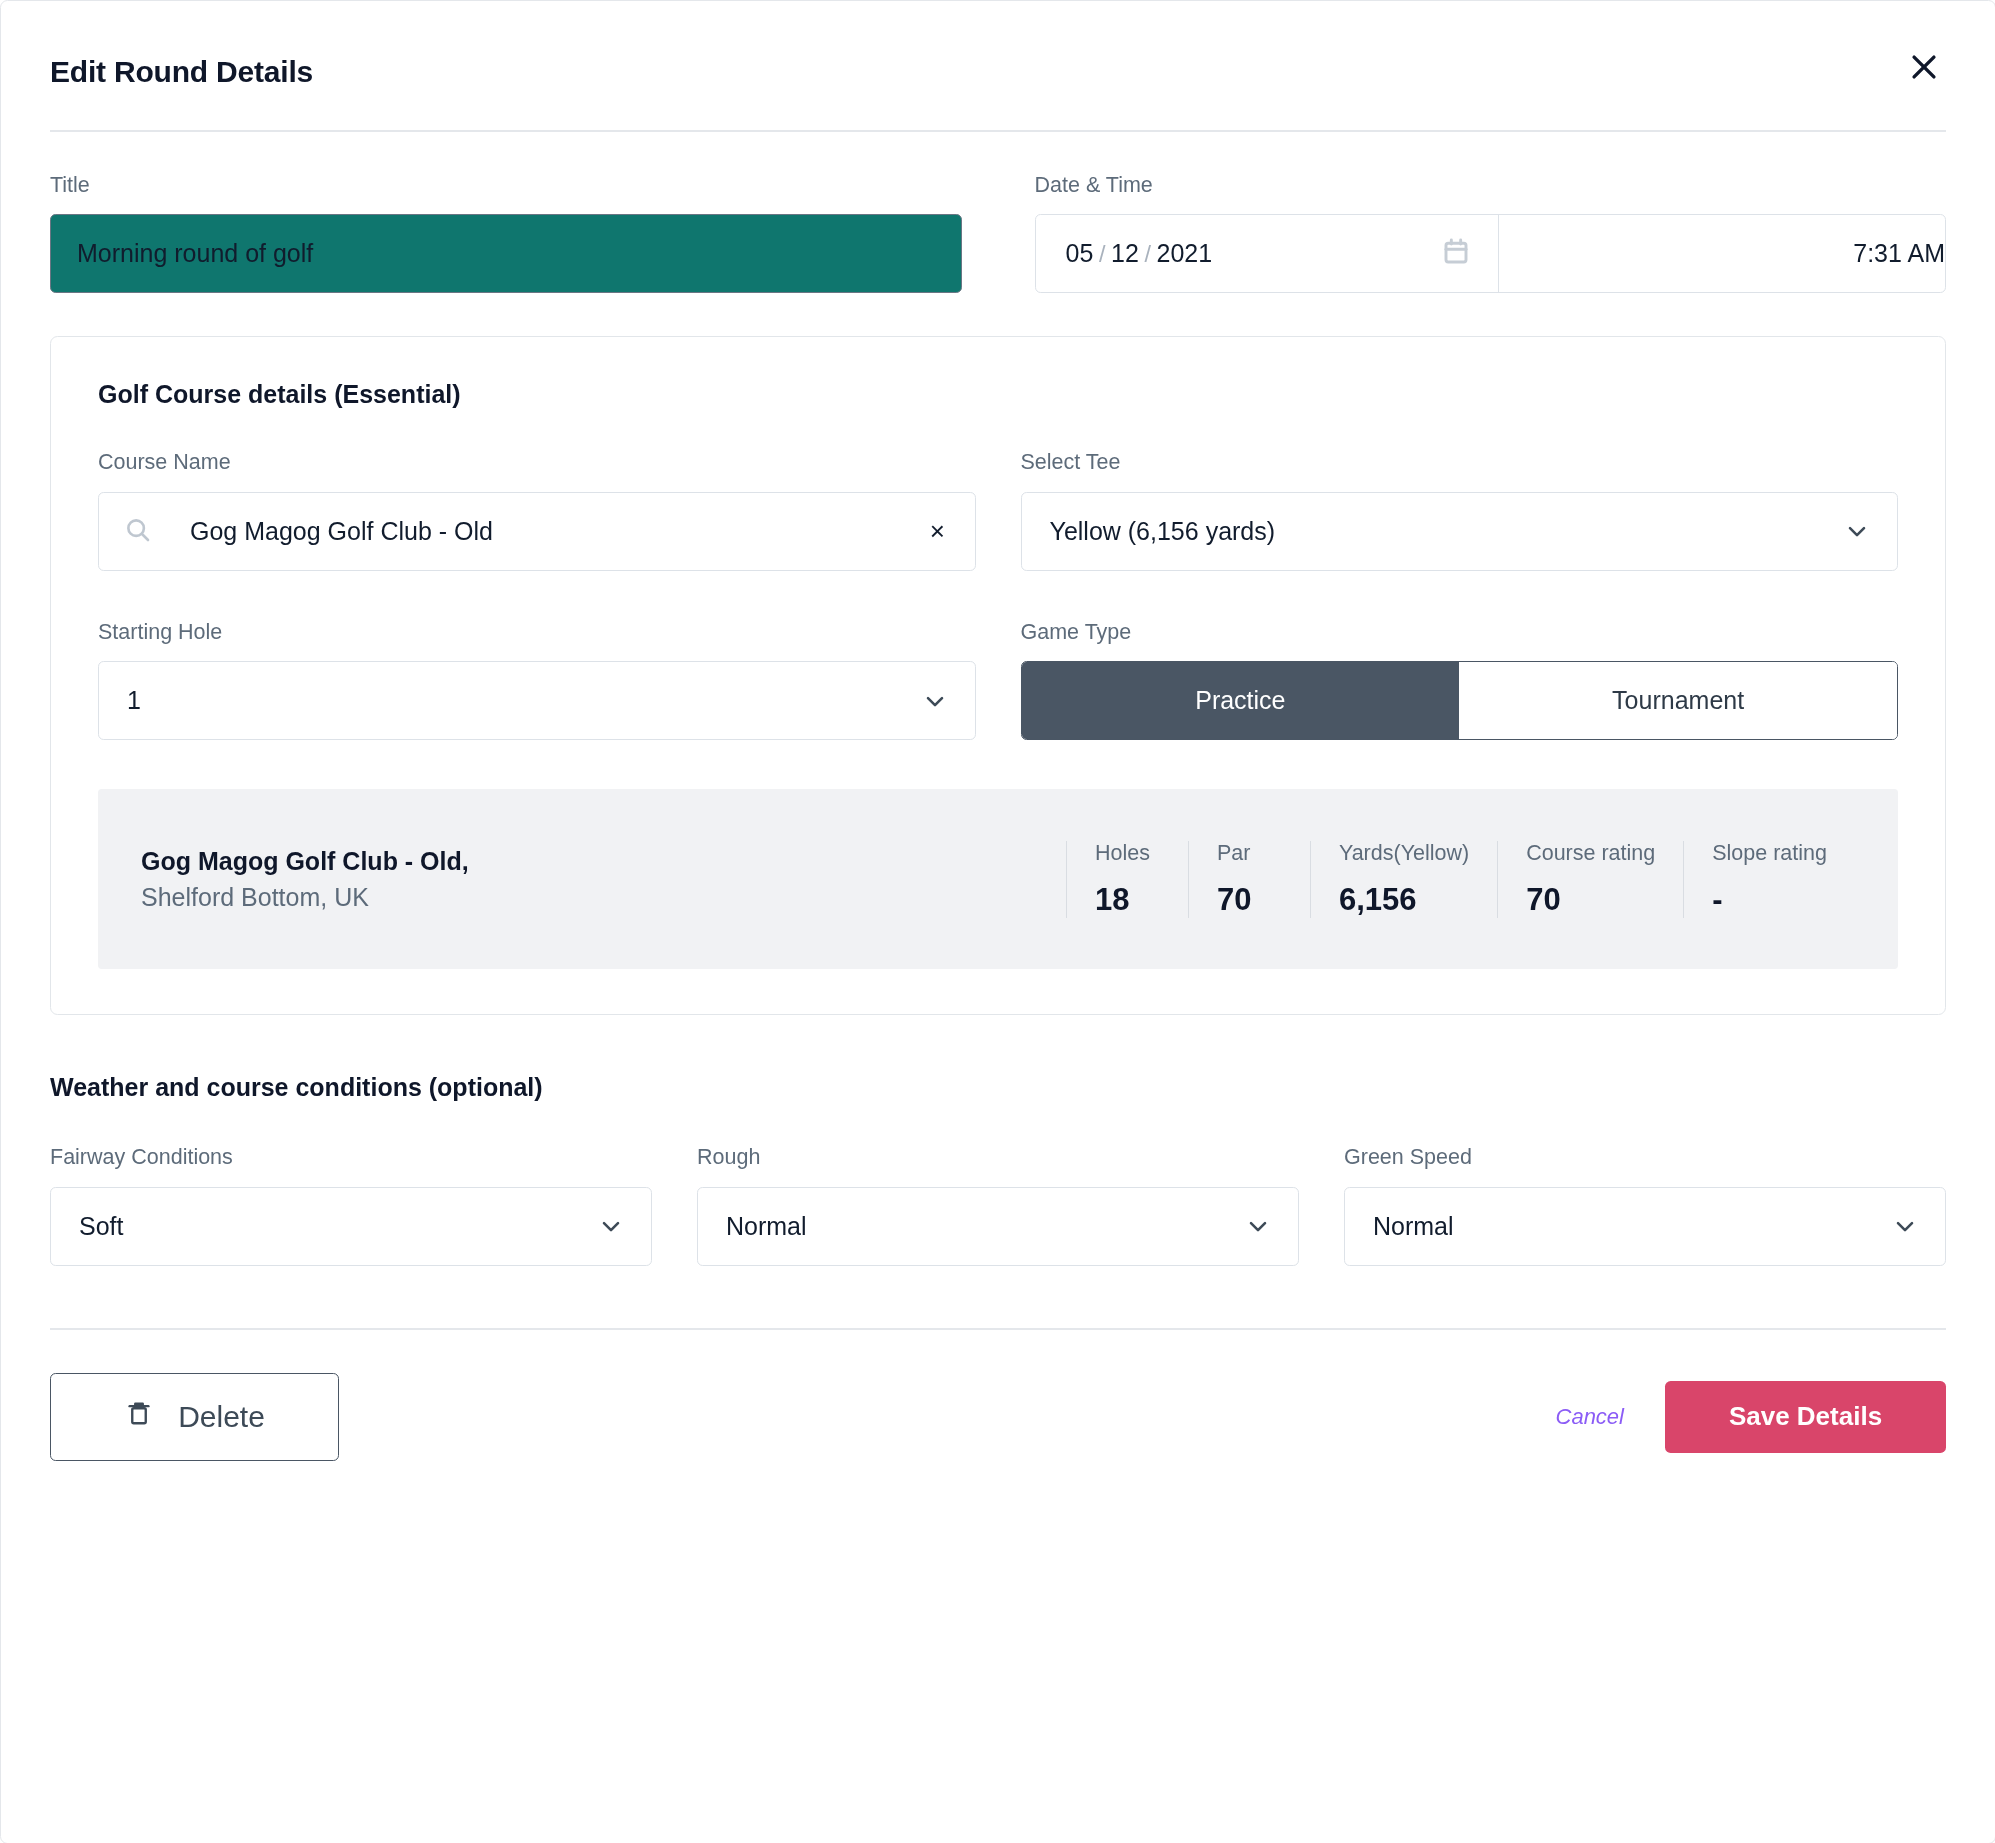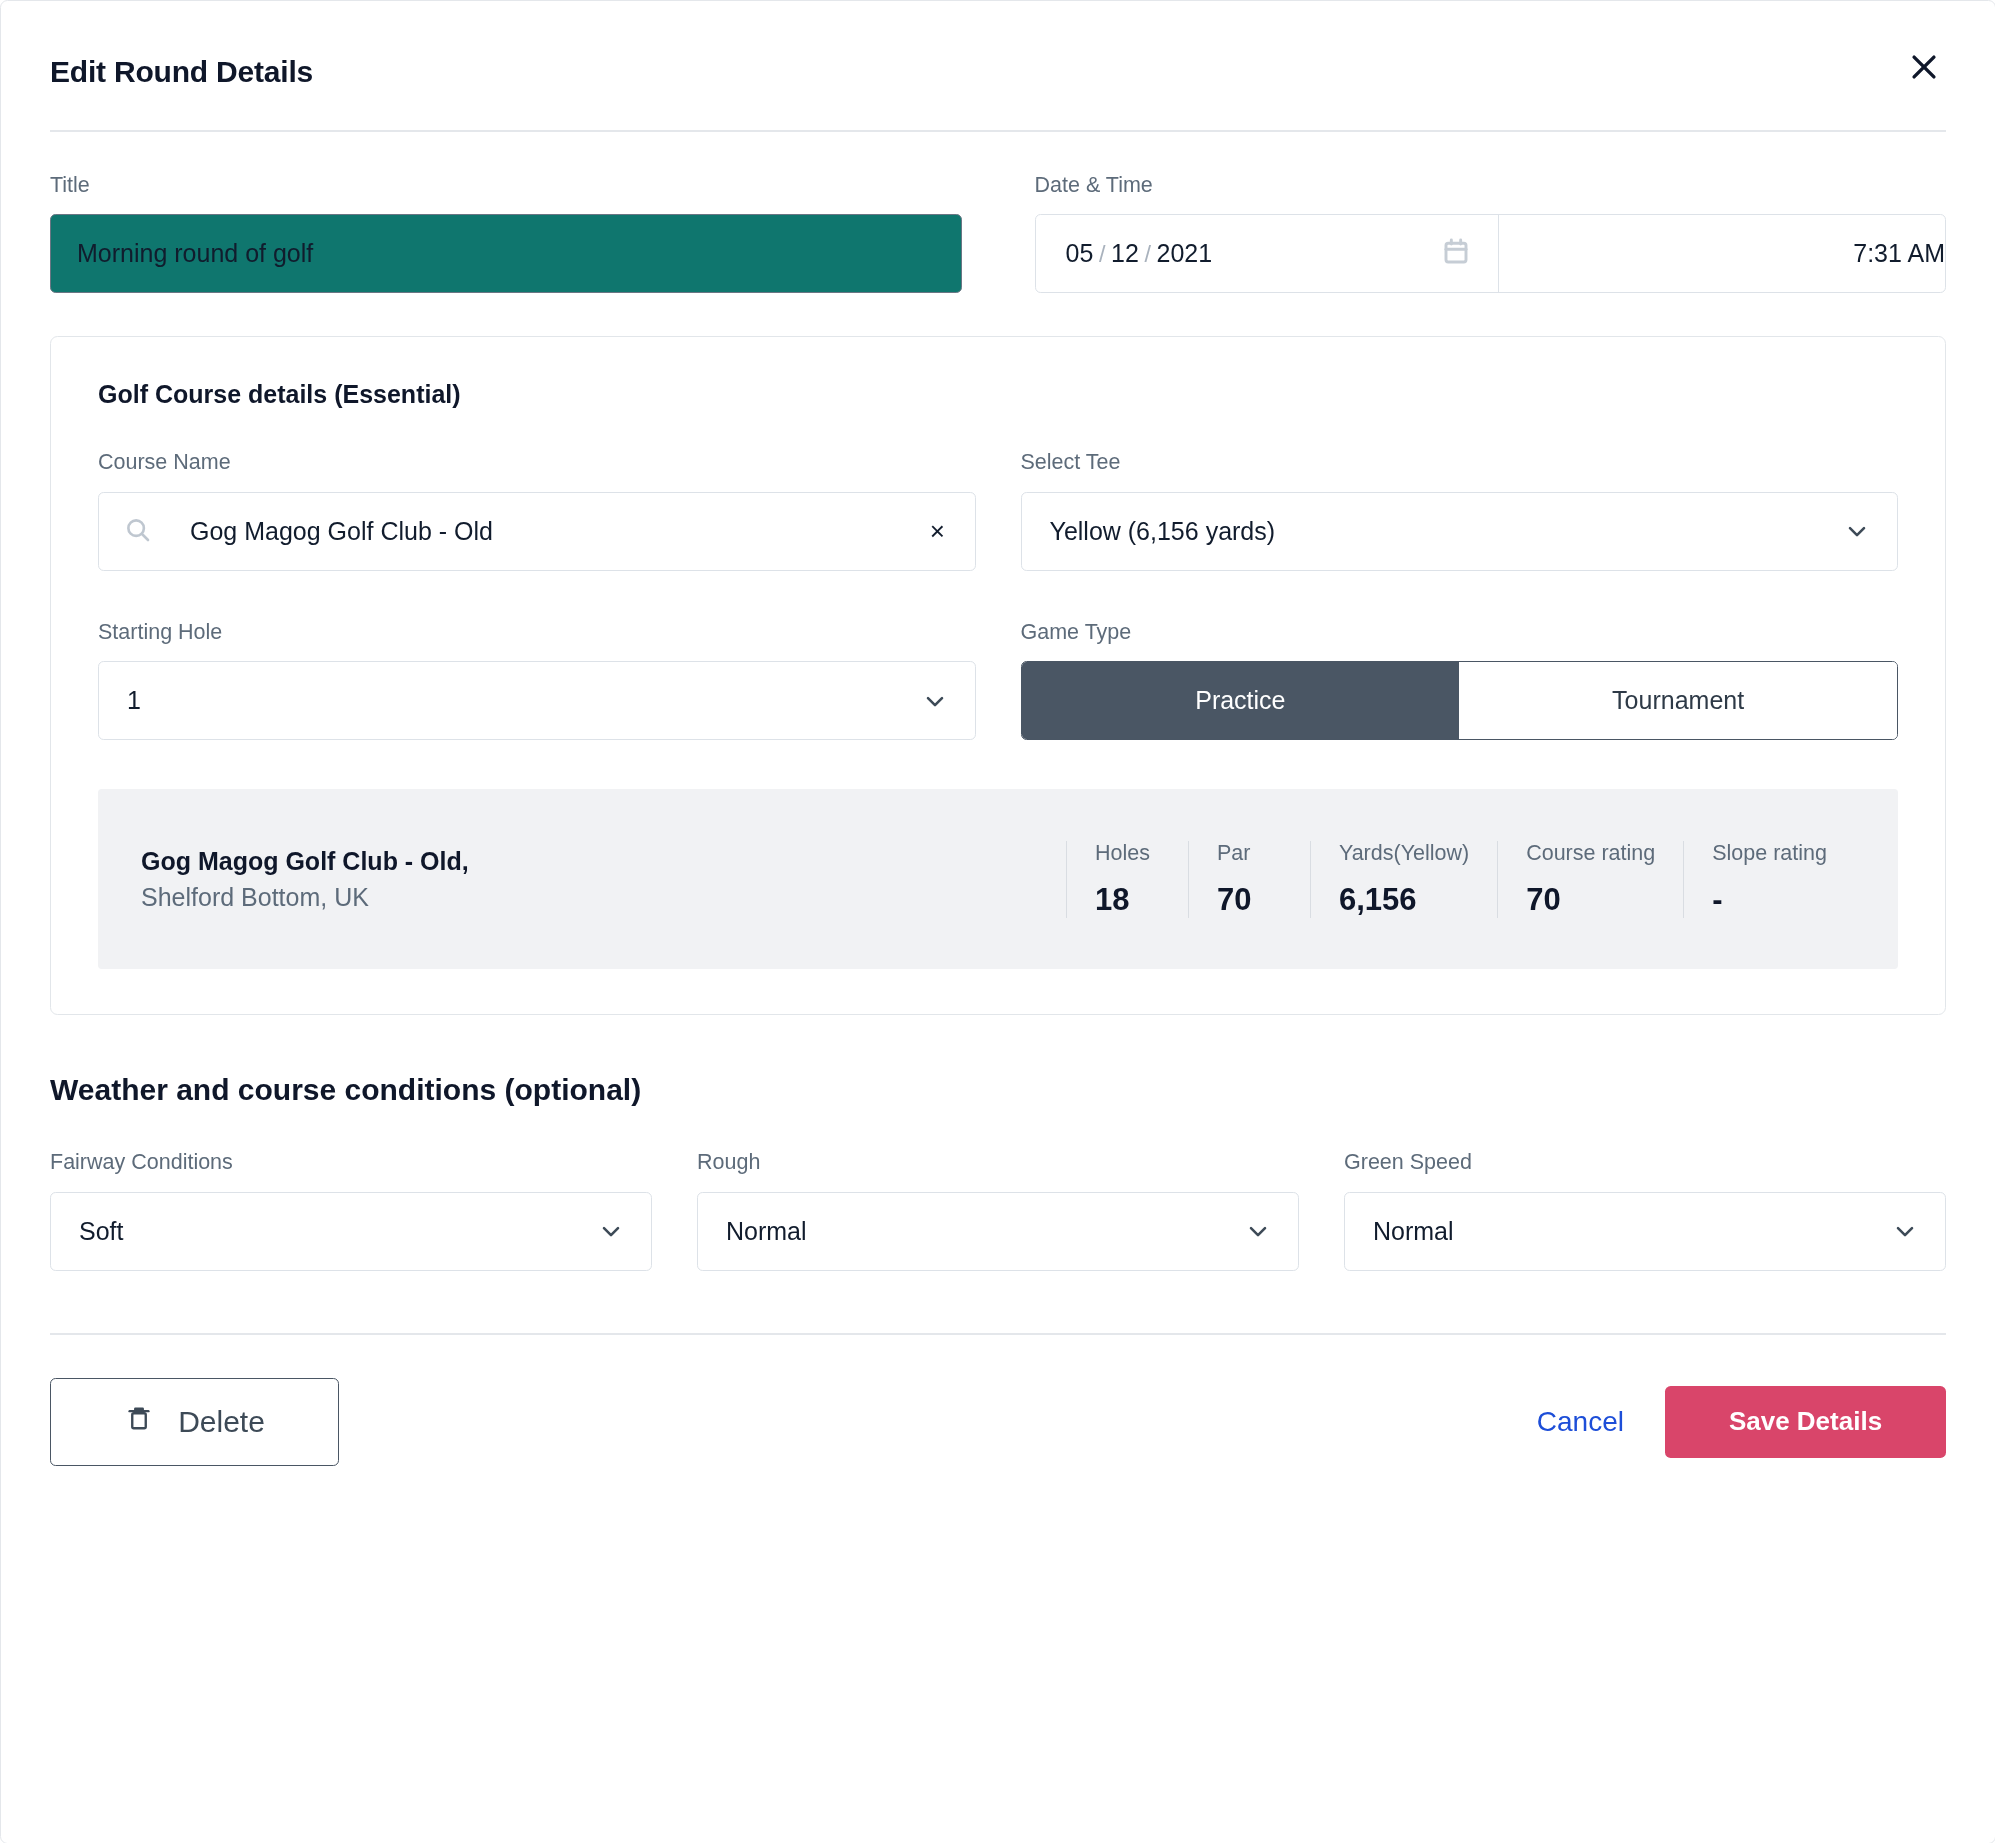--- a/index.html
+++ b/index.html
@@ -236,21 +236,21 @@
     font-size: 31px;
     font-weight: bold;
     color: #0f172a;
     text-align: left;
   }
   .stat-col .lbl { text-align: left; }
 
   
   .weather-heading {
     margin-top: 58px;
-    font-size: 30px;
+    font-size: 25px;
     font-weight: bold;
     color: #0f172a;
   }
   .row-3 { display: flex; gap: 45px; margin-top: 45px; }
   .row-3 .cell { width: 603px; }
   .row-3.two .cell { width: 603px; }
 
   
   .divider-bottom {
     margin-top: 62px;
@@ -278,25 +278,26 @@
     cursor: pointer;
   }
   .footer-right {
     display: flex;
     align-items: center;
     gap: 0;
   }
   .cancel-btn {
     background: none;
     border: none;
-    font-size: 28px;
-    color: #1d4ed8;
+    font-size: 22px;
+    color: #8b5cf6;
     cursor: pointer;
     padding: 0 41px;
     font-family: inherit;
+    font-style: italic;
   }
   .save-btn {
     height: 72px;
     min-width: 281px;
     background: #d9456a;
     border: none;
     border-radius: 5.6px;
     color: #ffffff;
     font-size: 26px;
     font-weight: bold;

